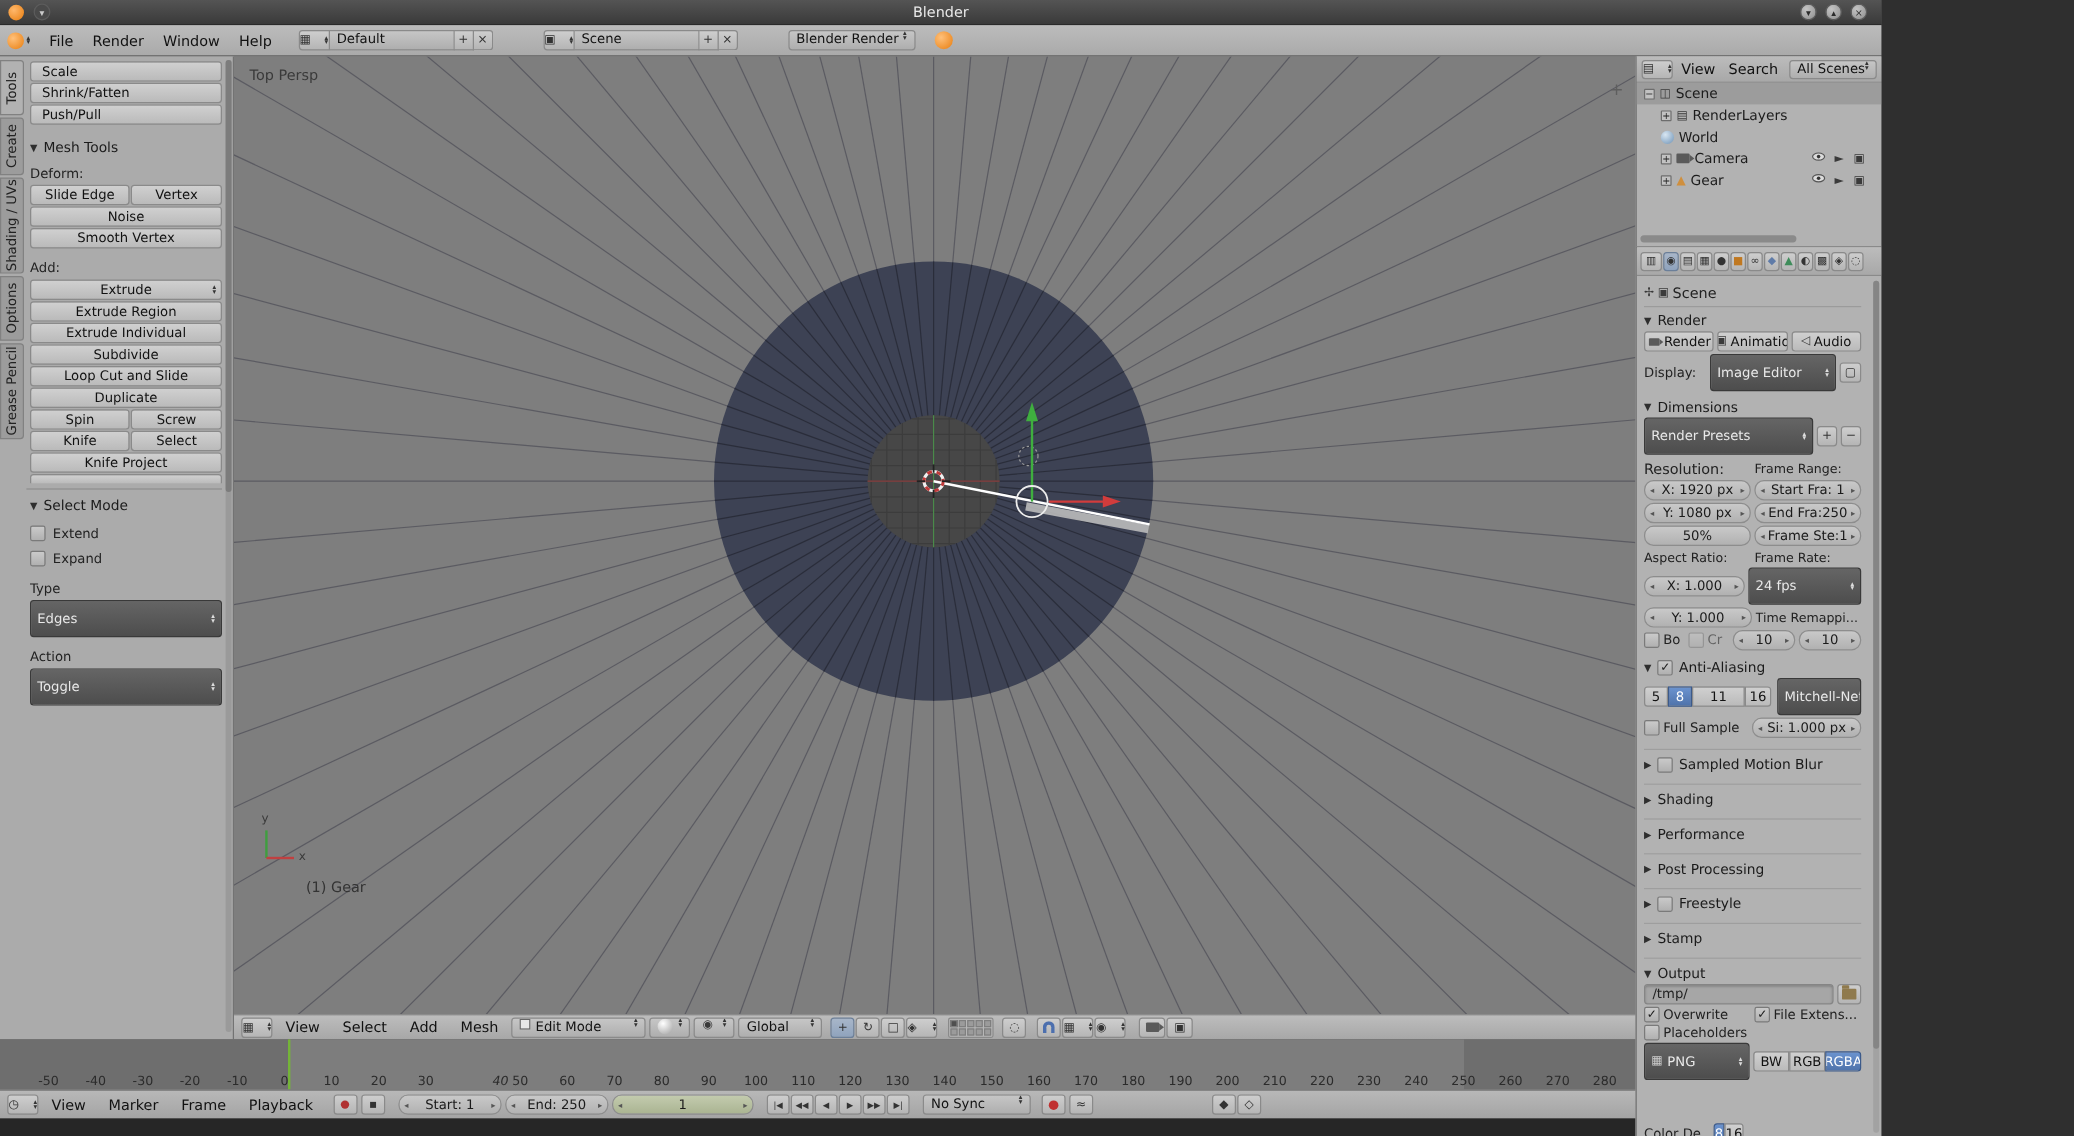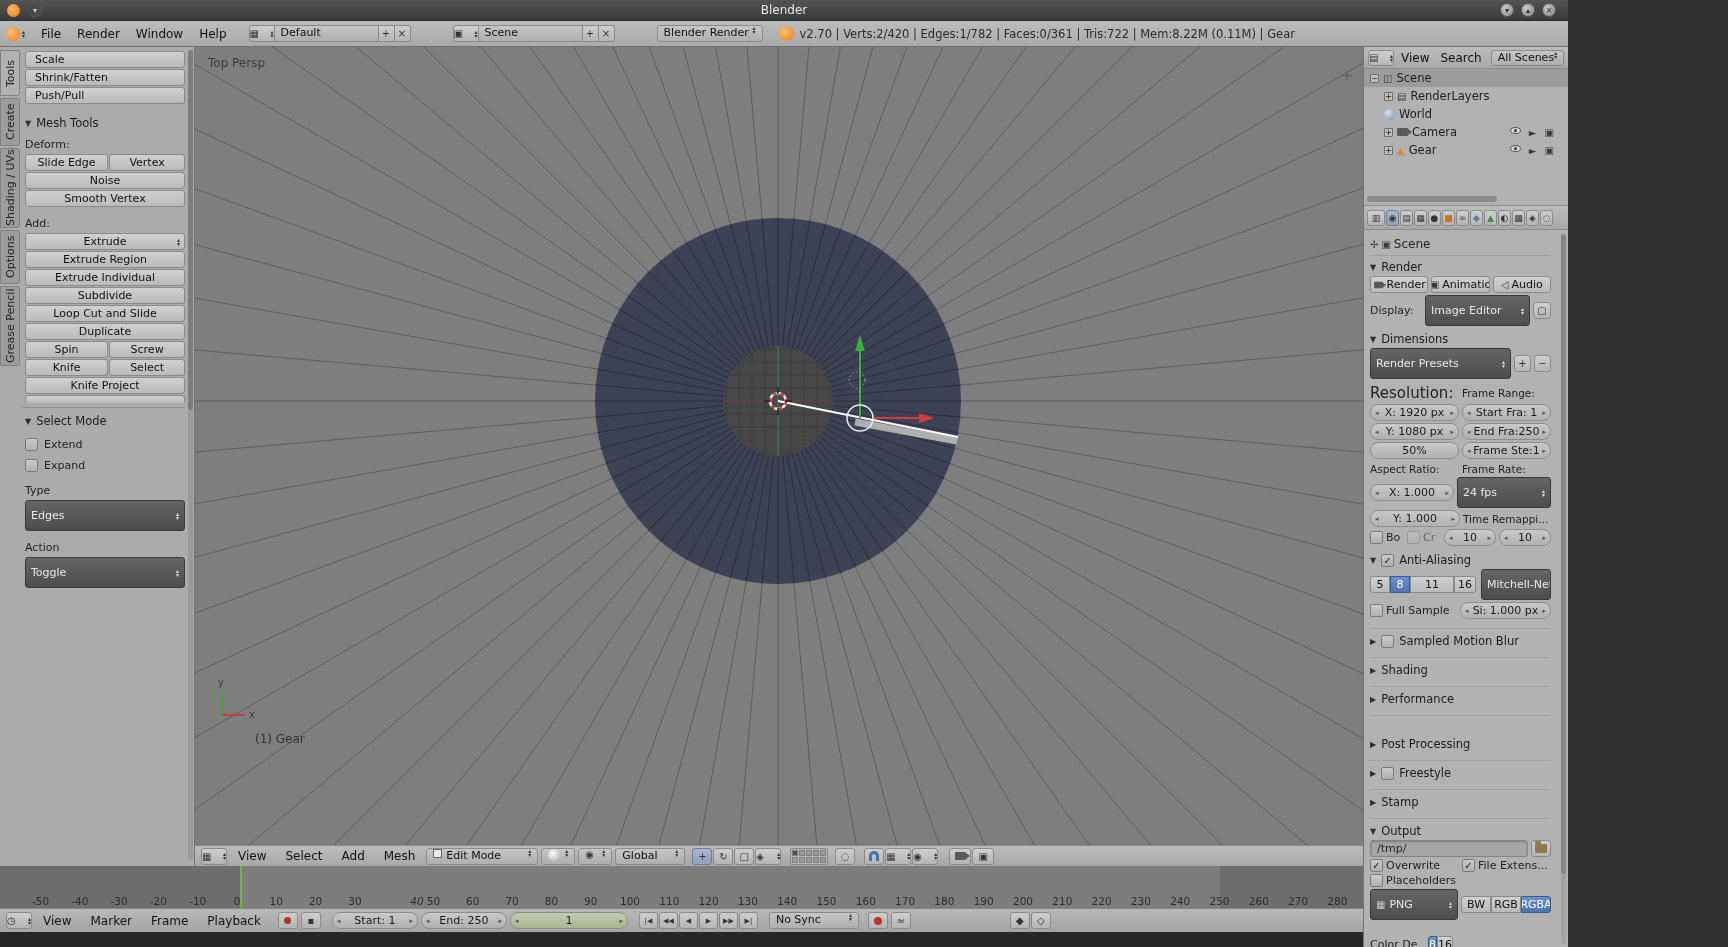--- a/index.html
+++ b/index.html
@@ -102,21 +102,20 @@
         <span>Scene</span>
       </div>
       <div class="icobtn" style="width:16px;border-radius:0;border-left:none">+</div>
       <div class="icobtn" style="width:16px;border-radius:0 3px 3px 0;border-left:none">×</div>
     </div>
     <div class="lightdd" style="margin-left:42px;width:106px">
       <span>Blender Render</span>
         <span class="spin"></span>
     </div>
     <span style="margin-left:16px;width:15px;height:15px;border-radius:50%;background:radial-gradient(circle at 35% 35%,#ffc07a,#e87d0d);display:inline-block"></span>
-    <span class="lbl" style="margin-left:6px;font-size:11.5px;color:#2a2a2a">v2.70 | Verts:2/420 | Edges:1/782 | Faces:0/361 | Tris:722 | Mem:8.22M (0.11M) | Gear</span>
   </div>
 
   <div class="abs" style="left:0;top:47px;width:195px;height:819px;background:#ababab;border-right:1px solid #737373">
 
     <div class="abs" style="left:0;top:3px;width:21px;height:780px;display:flex;flex-direction:column;gap:2px">
       <div class="vtab act" style="height:46px">Tools</div>
       <div class="vtab" style="height:48px">Create</div>
       <div class="vtab" style="height:80px">Shading / UVs</div>
       <div class="vtab" style="height:54px">Options</div>
       <div class="vtab" style="height:80px">Grease Pencil</div>
@@ -643,21 +642,21 @@
       </div>
       <div class="p-row">
         <div class="dd grow">
           <span>Render Presets</span>
             <span class="spin"></span>
         </div>
         <div class="icobtn" style="width:17px">+</div>
         <div class="icobtn" style="width:17px">−</div>
       </div>
       <div class="p-row" style="margin-top:5px">
-        <span class="lbl grow" style="font-size:15px">Resolution:</span>
+        <span class="lbl grow" style="font-size:12px">Resolution:</span>
         <span class="lbl grow" style="font-size:10.5px">Frame Range:</span>
       </div>
       <div class="p-row">
         <div class="fld grow">
             <span class="ar l">◂</span>
             <span>X: 1920 px</span>
             <span class="ar r">▸</span>
           </div>
         <div class="fld grow">
             <span class="ar l">◂</span>
@@ -754,21 +753,21 @@
       <div class="hdr closed" style="margin-top:9px;border-top:1px solid #9e9e9e;padding-top:5px">
         <span class="chk"></span>
         <span>Sampled Motion Blur</span>
       </div>
       <div class="hdr closed" style="margin-top:9px;border-top:1px solid #9e9e9e;padding-top:5px">
         <span>Shading</span>
       </div>
       <div class="hdr closed" style="margin-top:9px;border-top:1px solid #9e9e9e;padding-top:5px">
         <span>Performance</span>
       </div>
-      <div class="hdr closed" style="margin-top:9px;border-top:1px solid #9e9e9e;padding-top:21px">
+      <div class="hdr closed" style="margin-top:9px;border-top:1px solid #9e9e9e;padding-top:5px">
         <span>Post Processing</span>
       </div>
       <div class="hdr closed" style="margin-top:9px;border-top:1px solid #9e9e9e;padding-top:5px">
         <span class="chk"></span>
         <span>Freestyle</span>
       </div>
       <div class="hdr closed" style="margin-top:9px;border-top:1px solid #9e9e9e;padding-top:5px">
         <span>Stamp</span>
       </div>
 

